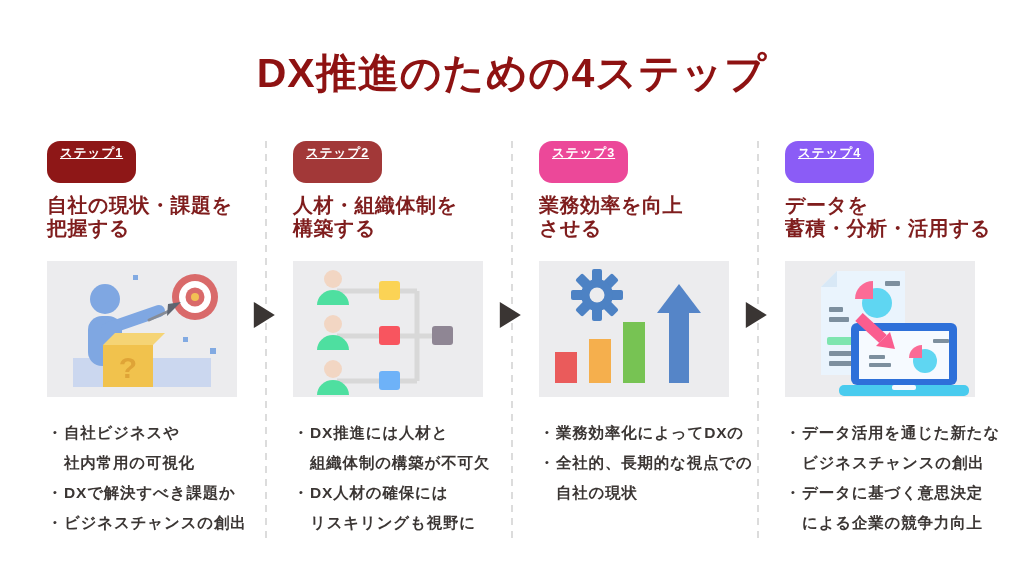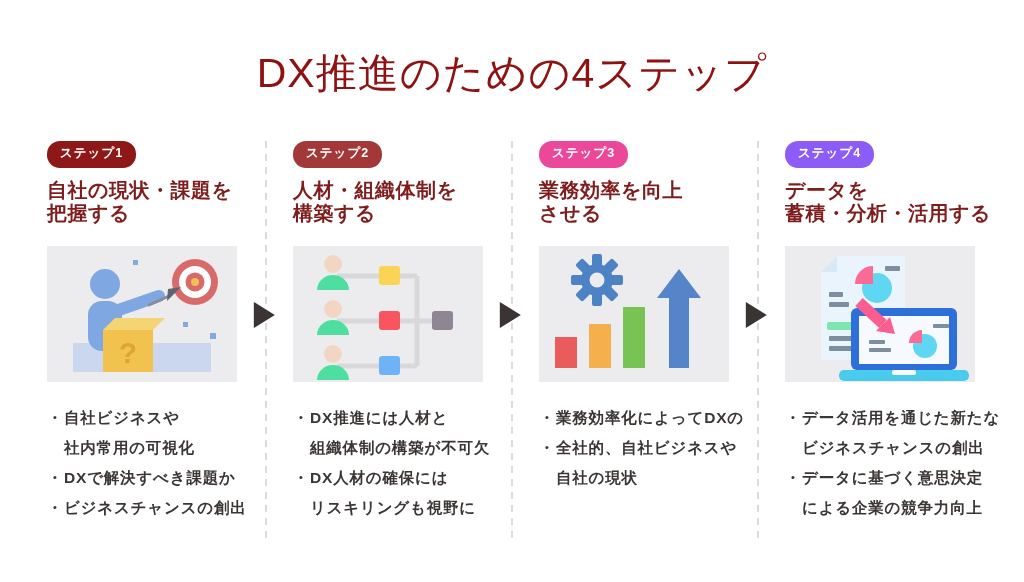--- a/index.html
+++ b/index.html
@@ -5,34 +5,35 @@
   * { margin:0; padding:0; box-sizing:border-box; }
   html,body { background:#ffffff; }
   body {
     width:1024px; height:582px; overflow:hidden; position:relative;
     font-family:"Liberation Sans","DejaVu Sans",sans-serif;
   }
   .canvas { width:1024px; height:582px; position:relative; background:#ffffff; }
 
   .page-title {
     padding-top:50px; text-align:center;
-    font-size:41px; line-height:1.15; font-weight:400;
+    font-size:41px; line-height:1.15; font-weight:700;
     color:#8E1212; letter-spacing:1px;
   }
 
   .steps-row {
     display:flex; justify-content:center; align-items:flex-start;
     margin-top:44px;
   }
   .step-col { flex:0 0 192px; width:192px; }
 
   .badge {
-    display:inline-block; padding:4px 13px 6px; border-radius:13px;
+    display:inline-block; padding:4px 13px 21px; border-radius:13px;
     color:#ffffff; font-size:12.5px; font-weight:700; letter-spacing:1px;
     white-space:nowrap;
+    text-decoration:underline;
   }
   .step-title {
     margin-top:11px; font-size:20px; line-height:23px;
     font-weight:800; color:#7f1d1d; letter-spacing:0.5px; white-space:nowrap;
   }
   .illustration {
     margin-top:21px; width:190px; height:136px; background:#ECECEE;
     overflow:hidden;
   }
   .bullets { margin-top:21px; }
@@ -194,21 +195,21 @@
           <polygon points="118,52 140,23 162,52" fill="#5585C8"></polygon>
         </svg>
       </div>
       <div class="bullets">
           <div class="bullet-line">
             <span class="marker">・</span>
             <span>業務効率化によってDXの</span>
           </div>
           <div class="bullet-line">
             <span class="marker">・</span>
-            <span>全社的、自社ビジネスや</span>
+            <span>全社的、長期的な視点での</span>
           </div>
           <div class="bullet-line">
             <span class="marker"></span>
             <span>自社の現状</span>
           </div>
         </div>
     </section>
 
     <div class="step-separator">
       <span class="sep-line"></span>

